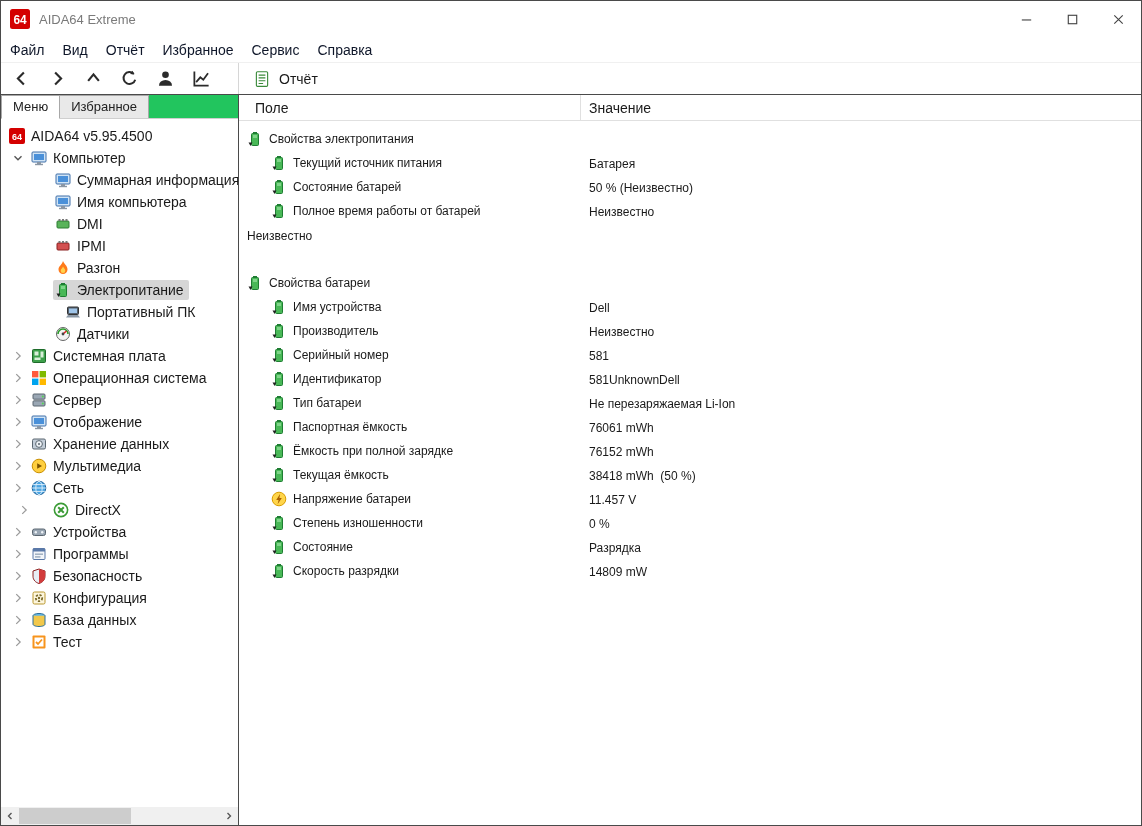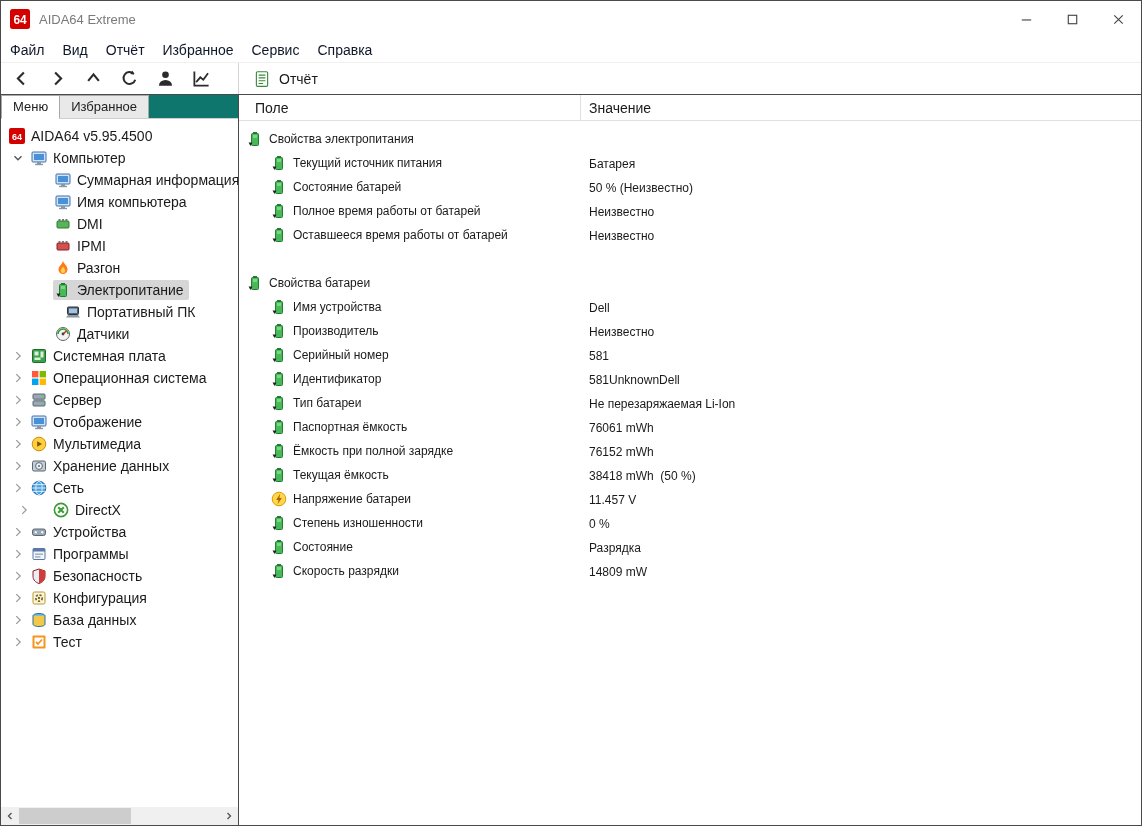--- a/index.html
+++ b/index.html
@@ -27,21 +27,21 @@
   .tb-btn svg{width:19px;height:19px;display:block}
   .vsep{width:1px;background:#d6d6d6;flex:0 0 1px}
   .report-group{display:flex;align-items:center;padding-left:14px;gap:8px;font-size:14px;color:#1a1a1a}
   .report-group svg{width:18px;height:18px;display:block}
 
   
   .content{flex:1;display:flex;min-height:0;background:#fff}
 
   
   .sidebar{width:238px;flex:0 0 238px;border-right:1px solid #4a4a4a;display:flex;flex-direction:column;min-height:0;background:#fff}
-  .tabs{height:24px;flex:0 0 24px;display:flex;align-items:flex-end;background:#0f766e;border-bottom:1px solid #cfcfcf;font-size:13px}
+  .tabs{height:24px;flex:0 0 24px;display:flex;align-items:flex-end;background:#22c55e;border-bottom:1px solid #cfcfcf;font-size:13px}
   .tab{padding:3px 11px 4px 11px;border:1px solid #a8a8a8;border-bottom:none;background:#e9e9e9;position:relative;color:#222;white-space:nowrap}
   .tab.active{background:#fff;z-index:2}
   .tab.active::after{content:"";position:absolute;left:0;right:0;bottom:-1px;height:1px;background:#fff}
   .tab + .tab{margin-left:-1px}
   .tree{flex:1;overflow:hidden;padding-top:6px;background:#fff}
   .tree-item{height:22px;display:flex;align-items:center;font-size:14px;white-space:nowrap}
   .chev{width:22px;height:16px;flex:0 0 22px;display:flex;align-items:center;justify-content:center}
   .chev svg{width:14px;height:14px;display:block}
   .ti-body{display:flex;align-items:center;gap:6px;padding:2px 5px 2px 2px;border-radius:2px}
   .tree-item.selected .ti-body{background:#d6d6d6}
@@ -397,42 +397,42 @@
           </div>
           <div class="tree-item" style="padding-left: 6px;">
             <span class="chev">
               <svg viewBox="0 0 16 16" aria-hidden="true">
                 <path d="M6 3.5l4.5 4.5L6 12.5" fill="none" stroke="#9a9a9a" stroke-width="1.4"></path>
               </svg>
             </span>
             <span class="ti-body">
               <span class="ti-icon">
                 <svg viewBox="0 0 16 16" aria-hidden="true">
-                  <circle cx="8" cy="8" r="6.8" fill="#ffcf3f" stroke="#c98f00"></circle>
-                  <path d="M6.2 5.2L11 8l-4.8 2.8Z" fill="#7a5200"></path>
-                </svg>
-              </span>
-              <span class="ti-label">Мультимедиа</span>
-            </span>
-          </div>
-          <div class="tree-item" style="padding-left: 6px;">
-            <span class="chev">
-              <svg viewBox="0 0 16 16" aria-hidden="true">
-                <path d="M6 3.5l4.5 4.5L6 12.5" fill="none" stroke="#9a9a9a" stroke-width="1.4"></path>
-              </svg>
-            </span>
-            <span class="ti-body">
-              <span class="ti-icon">
-                <svg viewBox="0 0 16 16" aria-hidden="true">
                   <rect x="1.5" y="3" width="13" height="10" rx="1.5" fill="#c3cdd8" stroke="#5a6670"></rect>
                   <circle cx="8" cy="8" r="3.4" fill="#eef2f6" stroke="#5a6670"></circle>
                   <circle cx="8" cy="8" r="1" fill="#5a6670"></circle>
                 </svg>
               </span>
               <span class="ti-label">Хранение данных</span>
+            </span>
+          </div>
+          <div class="tree-item" style="padding-left: 6px;">
+            <span class="chev">
+              <svg viewBox="0 0 16 16" aria-hidden="true">
+                <path d="M6 3.5l4.5 4.5L6 12.5" fill="none" stroke="#9a9a9a" stroke-width="1.4"></path>
+              </svg>
+            </span>
+            <span class="ti-body">
+              <span class="ti-icon">
+                <svg viewBox="0 0 16 16" aria-hidden="true">
+                  <circle cx="8" cy="8" r="6.8" fill="#ffcf3f" stroke="#c98f00"></circle>
+                  <path d="M6.2 5.2L11 8l-4.8 2.8Z" fill="#7a5200"></path>
+                </svg>
+              </span>
+              <span class="ti-label">Мультимедиа</span>
             </span>
           </div>
           <div class="tree-item" style="padding-left: 6px;">
             <span class="chev">
               <svg viewBox="0 0 16 16" aria-hidden="true">
                 <path d="M6 3.5l4.5 4.5L6 12.5" fill="none" stroke="#9a9a9a" stroke-width="1.4"></path>
               </svg>
             </span>
             <span class="ti-body">
               <span class="ti-icon">
@@ -640,31 +640,20 @@
                   <rect x="4.5" y="2.5" width="7" height="12" rx="1" fill="#49b857" stroke="#1e7d32"></rect>
                   <rect x="6" y="4" width="4" height="3" fill="#7fd489"></rect>
                   <path d="M1.5 11.5h4l-2 3.5Z" fill="#222"></path>
                 </svg>
               </span>
               <span>Полное время работы от батарей</span>
             </div>
             <div class="cell-value">Неизвестно</div>
           </div>
           <div class="t-row item">
-            <div class="cell-field">
-              <span class="t-icon">
-                <svg viewBox="0 0 16 16" aria-hidden="true">
-                  <rect x="6" y="1" width="4" height="2" fill="#1e7d32"></rect>
-                  <rect x="4.5" y="2.5" width="7" height="12" rx="1" fill="#49b857" stroke="#1e7d32"></rect>
-                  <rect x="6" y="4" width="4" height="3" fill="#7fd489"></rect>
-                  <path d="M1.5 11.5h4l-2 3.5Z" fill="#222"></path>
-                </svg>
-              </span>
-              <span>Оставшееся время работы от батарей</span>
-            </div>
             <div class="cell-value">Неизвестно</div>
           </div>
           <div class="t-row spacer"></div>
           <div class="t-row group">
             <div class="cell-field">
               <span class="t-icon">
                 <svg viewBox="0 0 16 16" aria-hidden="true">
                   <rect x="6" y="1" width="4" height="2" fill="#1e7d32"></rect>
                   <rect x="4.5" y="2.5" width="7" height="12" rx="1" fill="#49b857" stroke="#1e7d32"></rect>
                   <rect x="6" y="4" width="4" height="3" fill="#7fd489"></rect>

